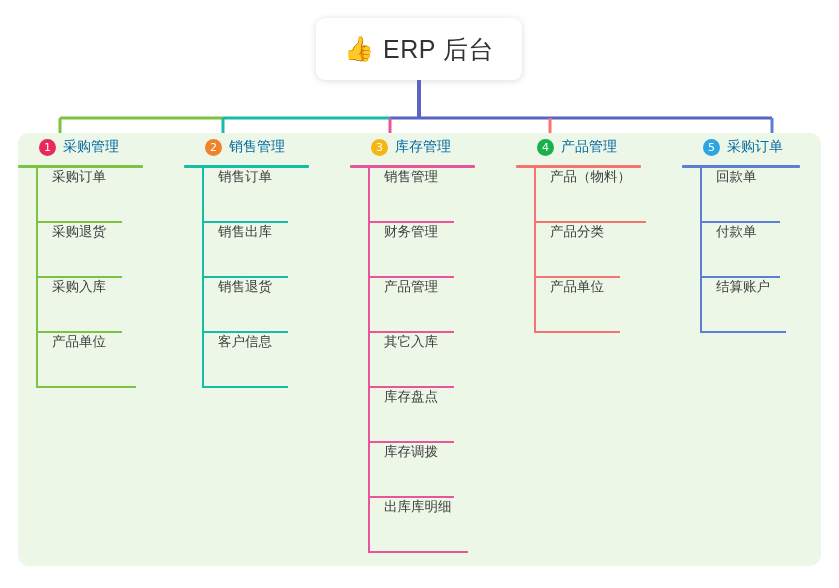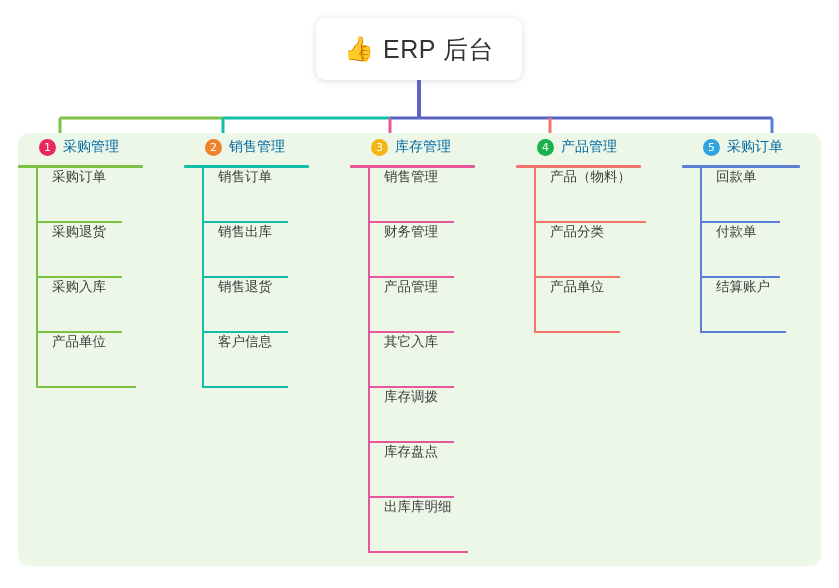--- a/index.html
+++ b/index.html
@@ -227,25 +227,25 @@
         </div>
         <div class="leaf">
           <span class="leaf-text">产品管理</span>
           <div class="leaf-rule" style="background: rgb(232, 85, 154); width: 86px;"></div>
         </div>
         <div class="leaf">
           <span class="leaf-text">其它入库</span>
           <div class="leaf-rule" style="background: rgb(232, 85, 154); width: 86px;"></div>
         </div>
         <div class="leaf">
+          <span class="leaf-text">库存盘点</span>
+          <div class="leaf-rule" style="background: rgb(232, 85, 154); width: 86px;"></div>
+        </div>
+        <div class="leaf">
           <span class="leaf-text">库存调拨</span>
-          <div class="leaf-rule" style="background: rgb(232, 85, 154); width: 86px;"></div>
-        </div>
-        <div class="leaf">
-          <span class="leaf-text">库存盘点</span>
           <div class="leaf-rule" style="background: rgb(232, 85, 154); width: 86px;"></div>
         </div>
         <div class="leaf">
           <span class="leaf-text">出库库明细</span>
           <div class="leaf-rule" style="background: rgb(232, 85, 154); width: 100px;"></div>
         </div>
       </div>
     </div>
     <div class="column" style="left: 498px; width: 166px;">
       <div class="col-head">

